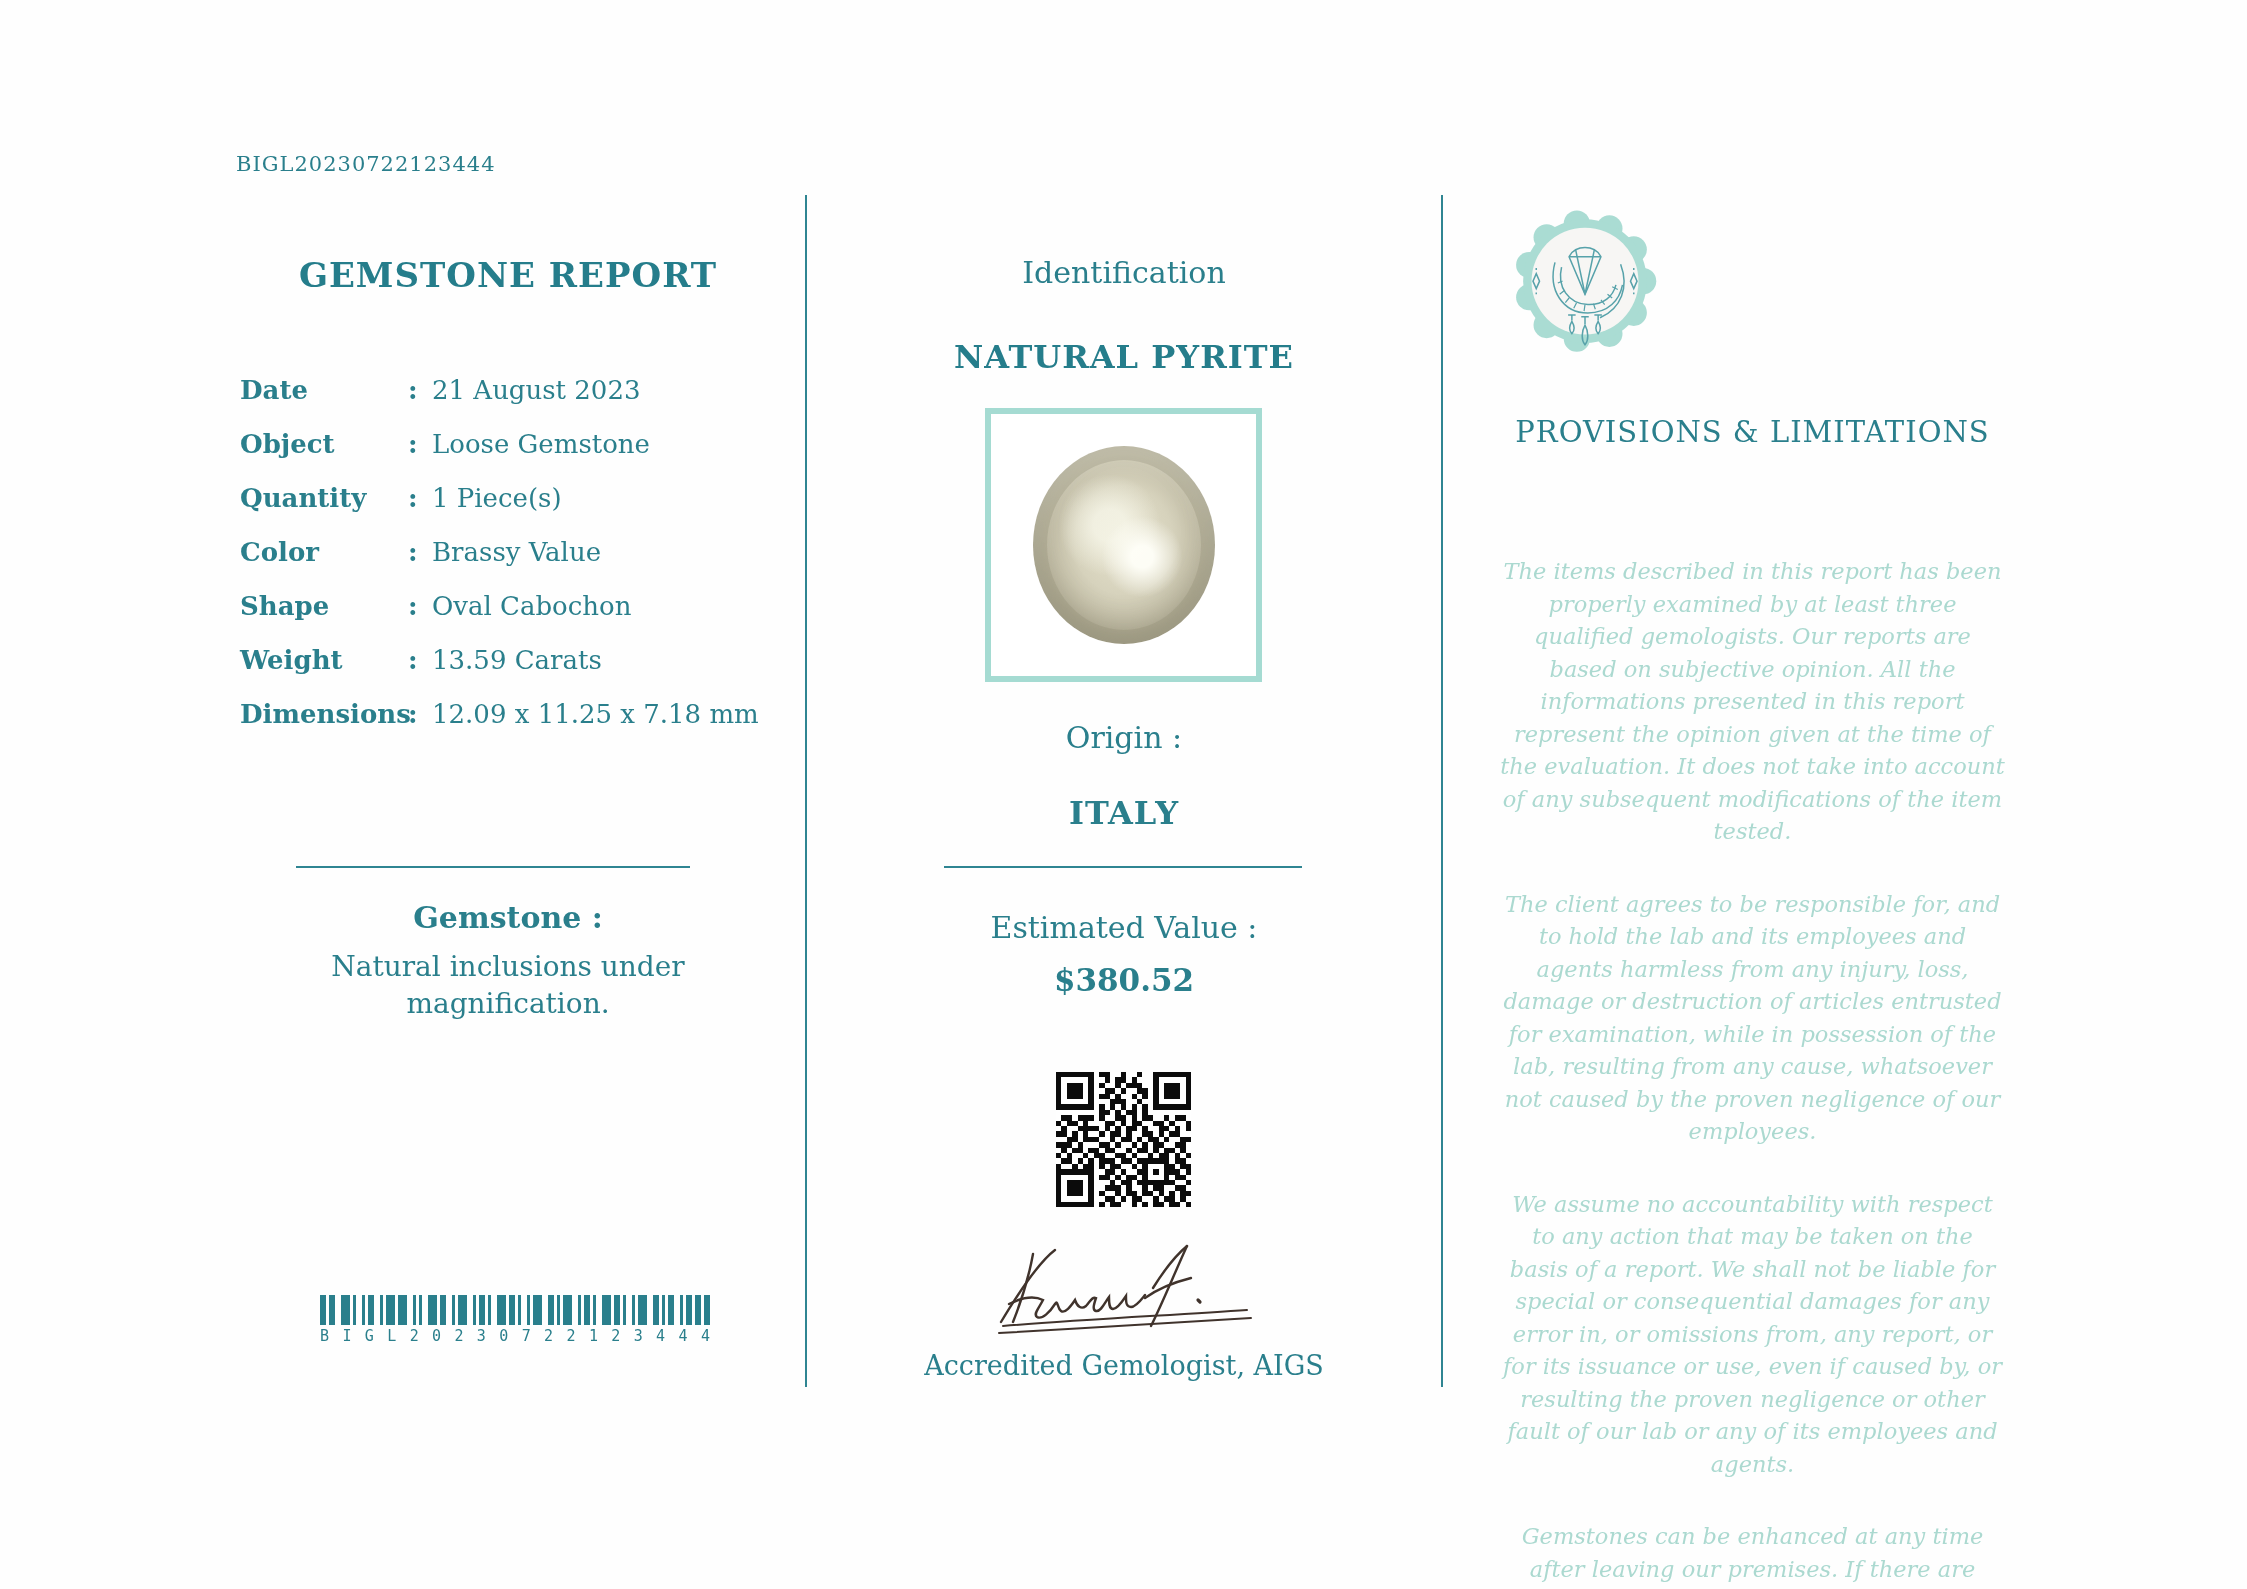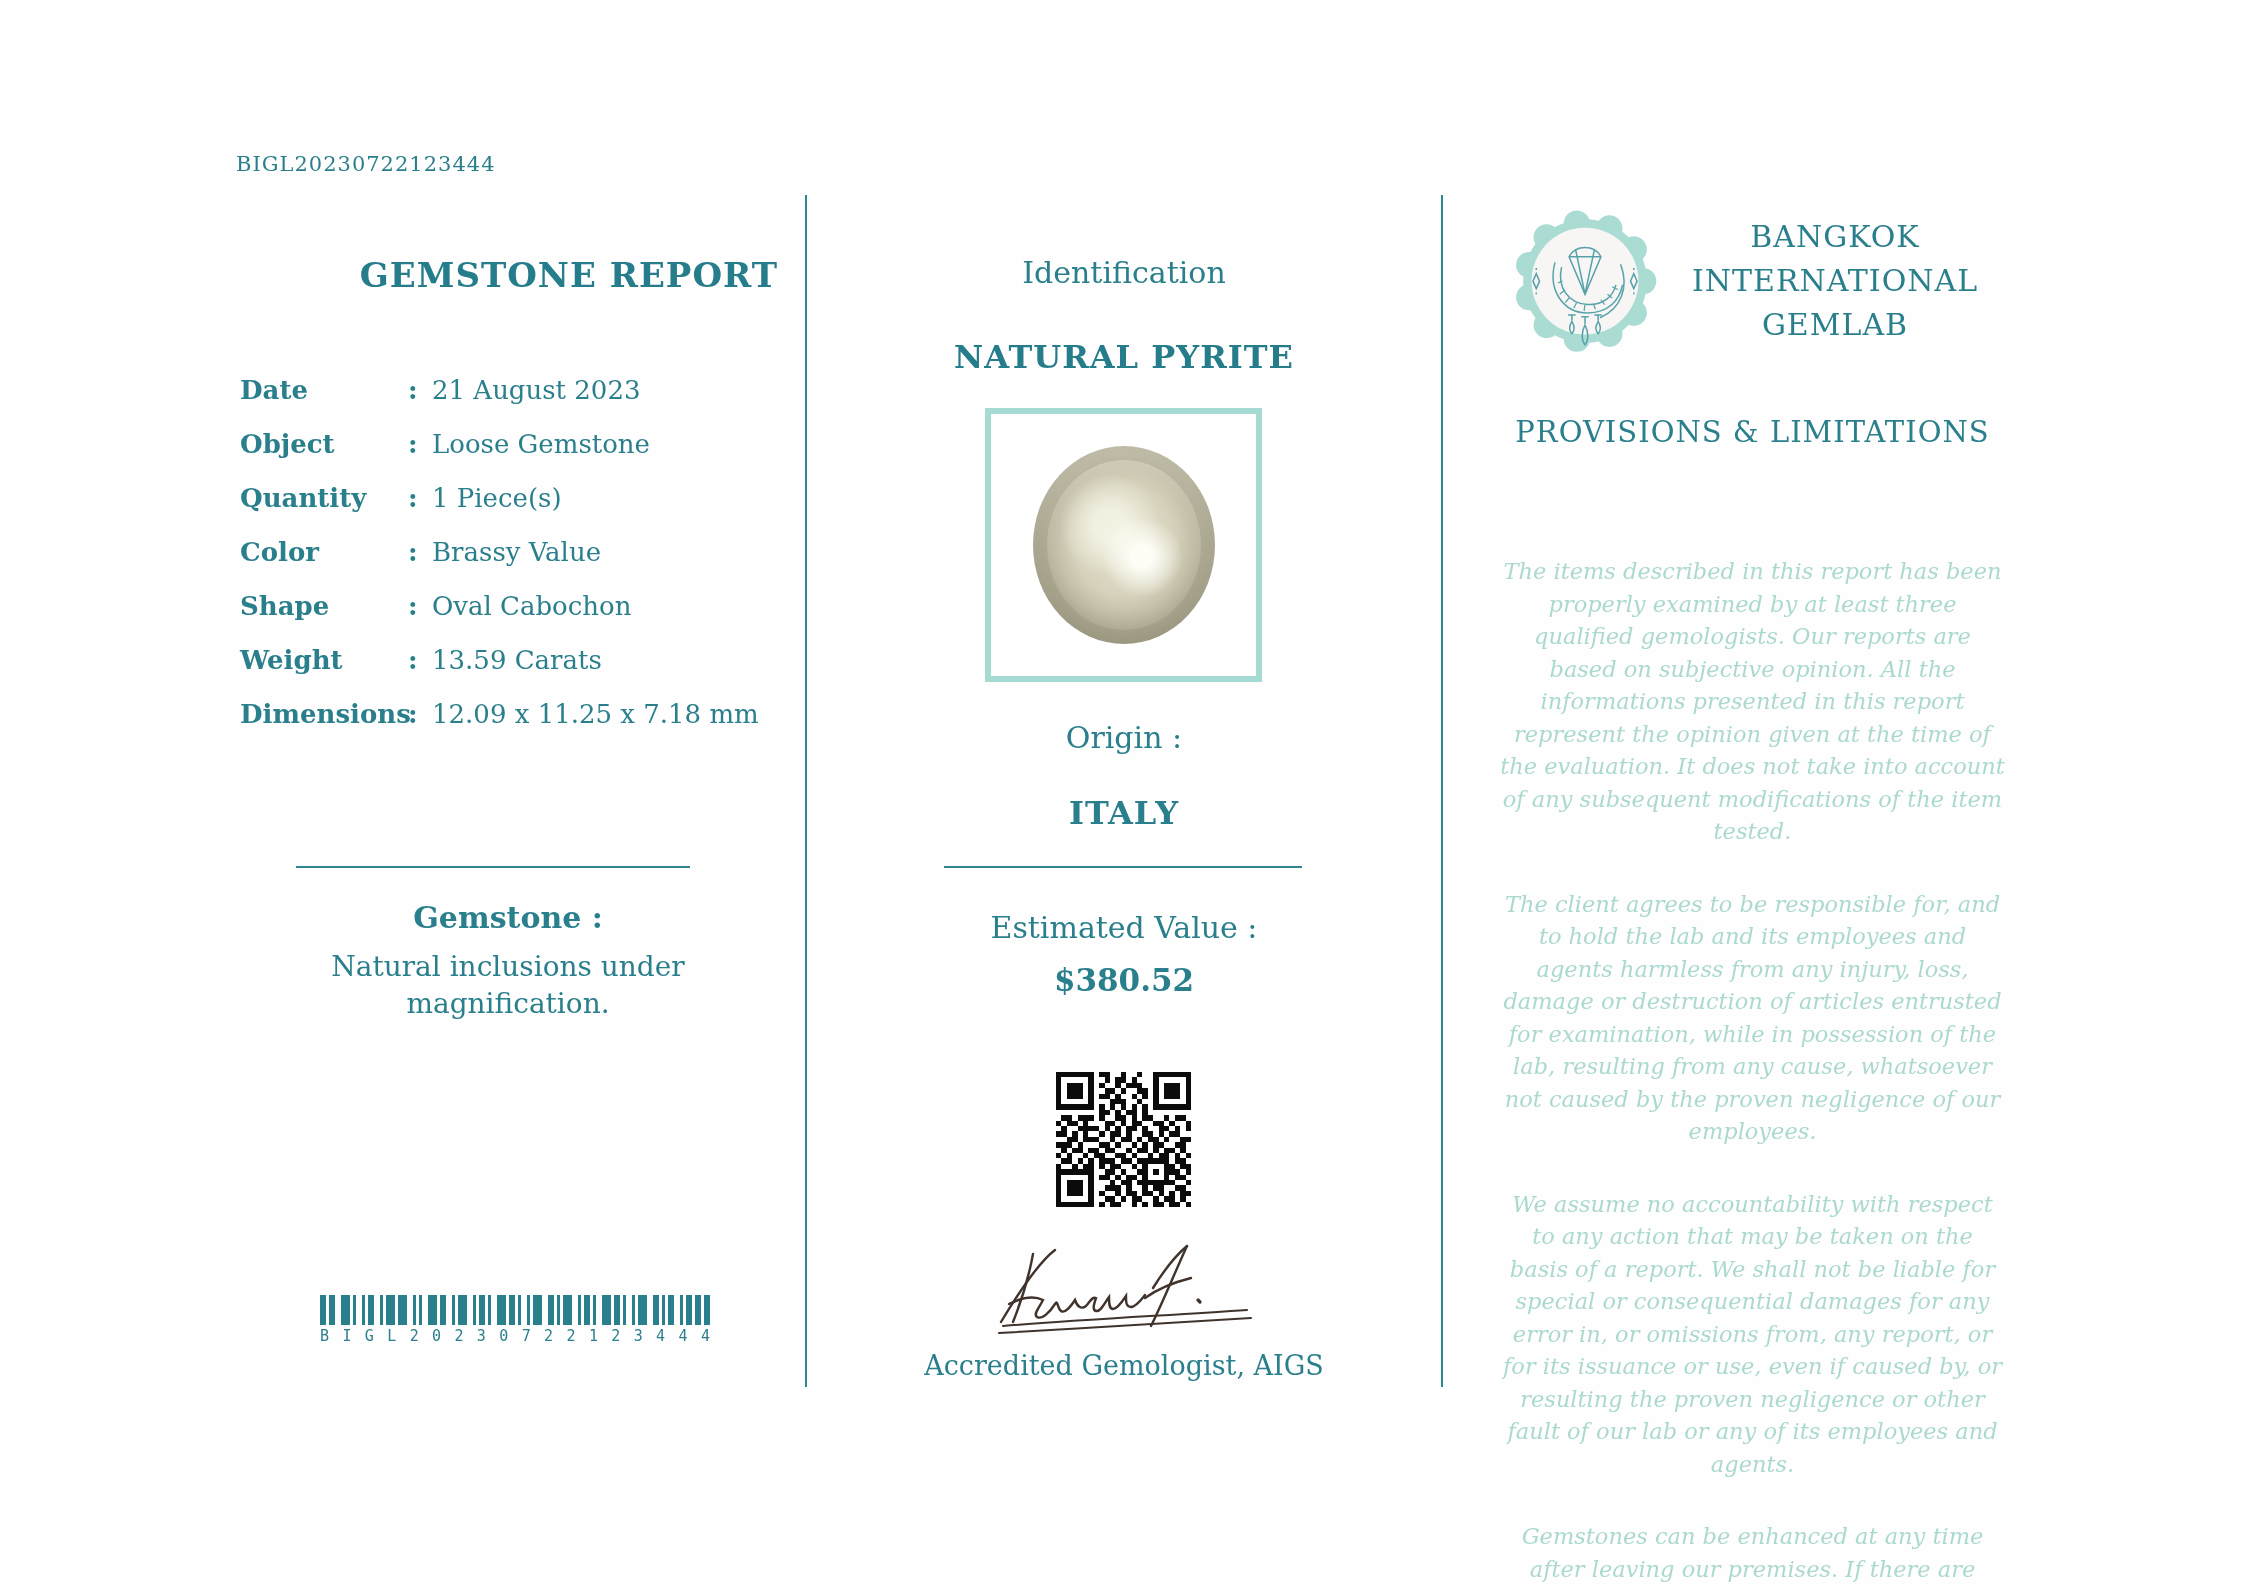--- a/index.html
+++ b/index.html
@@ -5,21 +5,21 @@
   * { margin:0; padding:0; box-sizing:border-box; }
   html,body { background:#ffffff; }
   body { width:2247px; height:1589px; position:relative; font-family:"DejaVu Serif","Liberation Serif",serif; }
   .page { position:absolute; inset:0; background:#fefefe; overflow:hidden; }
   .vdiv { position:absolute; top:195px; height:1192px; width:2px; background:#2f8592; }
   .vdiv.left { left:805px; }
   .vdiv.right { left:1441px; }
 
   
   .report-number { position:absolute; left:236px; top:152px; font-size:21px; letter-spacing:1px; color:#2a7f8c; }
-  .report-title { position:absolute; left:238px; top:255px; width:540px; text-align:right;
+  .report-title { position:absolute; left:238px; top:255px; width:540px; text-align:center;
                   font-size:34px; font-weight:700; letter-spacing:1px; color:#257d8b; }
   .fields { position:absolute; left:240px; top:363px; width:520px; }
   .field-row { display:flex; height:54px; align-items:center; font-size:26px; color:#2a7f8c; }
   .f-label { width:168px; font-weight:700; }
   .f-colon { width:24px; font-weight:700; }
   .f-value { flex:1; }
   .hr-left { position:absolute; left:296px; top:866px; width:394px; height:2px; background:#2f8592; }
   .comments-label { position:absolute; left:238px; top:900px; width:540px; text-align:center;
                     font-size:30px; font-weight:700; color:#2a7f8c; }
   .comments-text { position:absolute; left:318px; top:948px; width:380px; text-align:center;
@@ -957,25 +957,20 @@
       </g>
       <path d="M62,114 L70,114 M66,114 L66,120 M76,116 L84,116 M80,116 L80,124 M90,114 L98,114 M94,114 L94,120"></path>
       <path d="M66,121 C63,126 63,131 66,134 C69,131 69,126 66,121 Z"></path>
       <path d="M80,125 C76,132 76,141 80,146 C84,141 84,132 80,125 Z"></path>
       <path d="M94,121 C91,126 91,131 94,134 C97,131 97,126 94,121 Z"></path>
       <path d="M28,70 L31.5,78 L28,86 L24.5,78 Z M28,66 L28,64 M28,90 L28,92"></path>
       <path d="M132,70 L135.5,78 L132,86 L128.5,78 Z M132,66 L132,64 M132,90 L132,92"></path>
     </g>
   </svg>
 
-  <div class="lab-name">
-    <div>BANGKOK</div>
-    <div>INTERNATIONAL</div>
-    <div>GEMLAB</div>
-  </div>
 
   <div class="prov-title">PROVISIONS &amp; LIMITATIONS</div>
   <div class="provisions">
       <p>The items described in this report has been properly examined by at least three qualified gemologists. Our reports are based on subjective opinion. All the informations presented in this report represent the opinion given at the time of the evaluation. It does not take into account of any subsequent modifications of the item tested.</p>
       <p>The client agrees to be responsible for, and to hold the lab and its employees and agents harmless from any injury, loss, damage or destruction of articles entrusted for examination, while in possession of the lab, resulting from any cause, whatsoever not caused by the proven negligence of our employees.</p>
       <p>We assume no accountability with respect to any action that may be taken on the basis of a report. We shall not be liable for special or consequential damages for any error in, or omissions from, any report, or for its issuance or use, even if caused by, or resulting the proven negligence or other fault of our lab or any of its employees and agents.</p>
       <p>Gemstones can be enhanced at any time after leaving our premises. If there are doubts about an item's current condition, it can be submitted for re-testing.</p>
     </div>
 
 </div>

